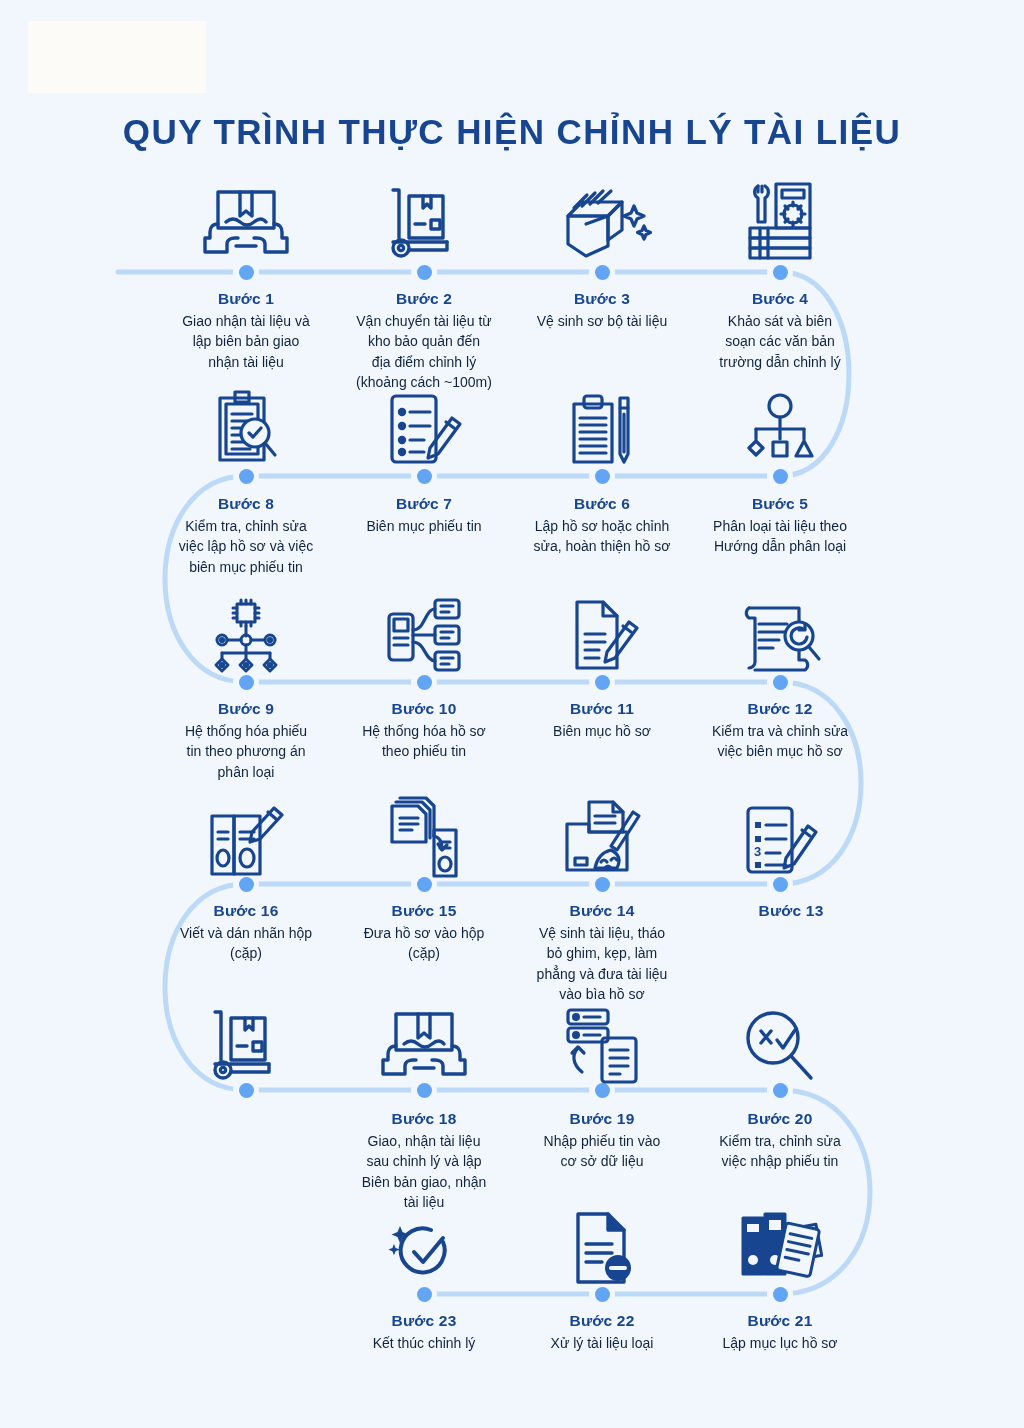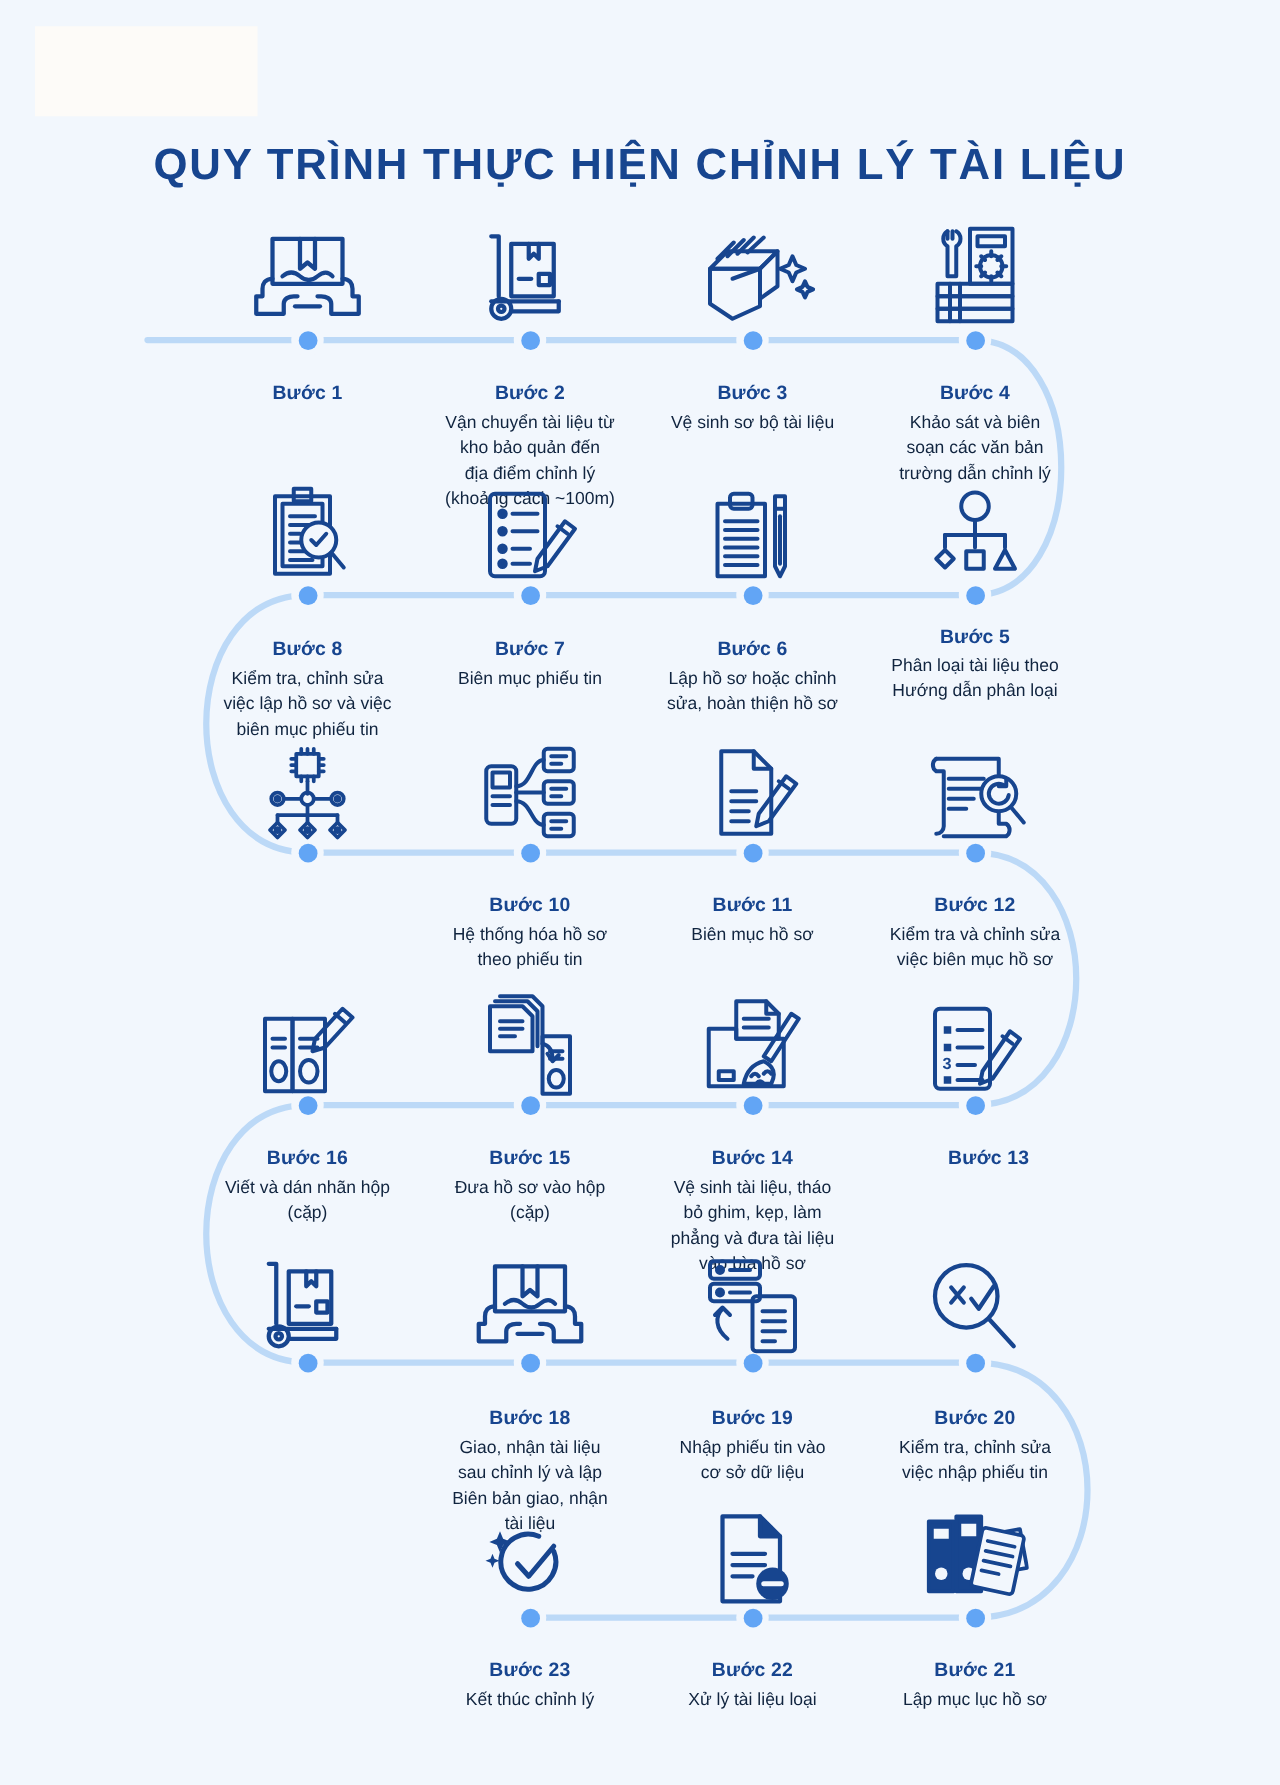--- a/index.html
+++ b/index.html
@@ -63,21 +63,20 @@
     width: 15px; height: 15px;
     border-radius: 50%;
     background: #62a5f5;
   }
   .step-label {
     font-size: 15.5px;
     font-weight: bold;
     color: #17458f;
     letter-spacing: 0.2px;
     margin-bottom: 3px;
-    margin-top: 16px;
   }
   .step-desc {
     font-size: 14px;
     line-height: 1.45;
     color: #10243f;
     white-space: pre-line;
   }
 
   
   .icon-slot {
@@ -211,20 +210,23 @@
         <rect x="12" y="48" width="60" height="10"></rect>
         <rect x="12" y="58" width="60" height="10"></rect>
         <rect x="12" y="68" width="60" height="10"></rect>
         <path d="M22 48 v30 M30 48 v30"></path>
       </svg>
     </span>
   </div>
 
   <div class="text-slot" style="left:157px; top:290px;">
     <div class="step-label">Bước 1</div>
+    <div class="step-desc">Giao nhận tài liệu và
+lập biên bản giao
+nhận tài liệu</div>
   </div>
   <div class="text-slot" style="left:335px; top:290px;">
     <div class="step-label">Bước 2</div>
     <div class="step-desc">Vận chuyển tài liệu từ
 kho bảo quản đến
 địa điểm chỉnh lý
 (khoảng cách ~100m)</div>
   </div>
   <div class="text-slot" style="left:513px; top:290px;">
     <div class="step-label">Bước 3</div>
@@ -298,21 +300,21 @@
   </div>
   <div class="text-slot" style="left:335px; top:495px;">
     <div class="step-label">Bước 7</div>
     <div class="step-desc">Biên mục phiếu tin</div>
   </div>
   <div class="text-slot" style="left:513px; top:495px;">
     <div class="step-label">Bước 6</div>
     <div class="step-desc">Lập hồ sơ hoặc chỉnh
 sửa, hoàn thiện hồ sơ</div>
   </div>
-  <div class="text-slot" style="left:691px; top:485px;">
+  <div class="text-slot" style="left:691px; top:495px;">
     <div class="step-label">Bước 5</div>
     <div class="step-desc">Phân loại tài liệu theo
 Hướng dẫn phân loại</div>
   </div>
 
   <div class="icon-slot" style="left:157px; top:594px;">
     <span>
       <svg width="84" height="76" viewBox="0 0 84 76" fill="none" stroke="#17458f" stroke-width="3" stroke-linejoin="round" stroke-linecap="round">
         <rect x="33" y="6" width="18" height="18"></rect>
         <path d="M37 2 v4 M42 2 v4 M47 2 v4 M37 24 v4 M42 24 v4 M47 24 v4 M29 10 h4 M29 15 h4 M29 20 h4 M51 10 h4 M51 15 h4 M51 20 h4"></path>
@@ -371,20 +373,26 @@
         <path d="M12 10 a6 6 0 0 0 0 10 h6 v44 a6 6 0 0 1 -6 6"></path>
         <path d="M22 26 h28 M22 34 h28 M22 42 h20 M22 50 h14"></path>
         <circle cx="62" cy="38" r="14" fill="#f2f7fd"></circle>
         <path d="M66 31 a8 8 0 1 0 4 8"></path>
         <path d="M68 26 v6 h-6"></path>
         <path d="M72 49 l10 12"></path>
       </svg>
     </span>
   </div>
 
+  <div class="text-slot" style="left:157px; top:700px;">
+    <div class="step-label">Bước 9</div>
+    <div class="step-desc">Hệ thống hóa phiếu
+tin theo phương án
+phân loại</div>
+  </div>
   <div class="text-slot" style="left:335px; top:700px;">
     <div class="step-label">Bước 10</div>
     <div class="step-desc">Hệ thống hóa hồ sơ
 theo phiếu tin</div>
   </div>
   <div class="text-slot" style="left:513px; top:700px;">
     <div class="step-label">Bước 11</div>
     <div class="step-desc">Biên mục hồ sơ</div>
   </div>
   <div class="text-slot" style="left:691px; top:700px;">

